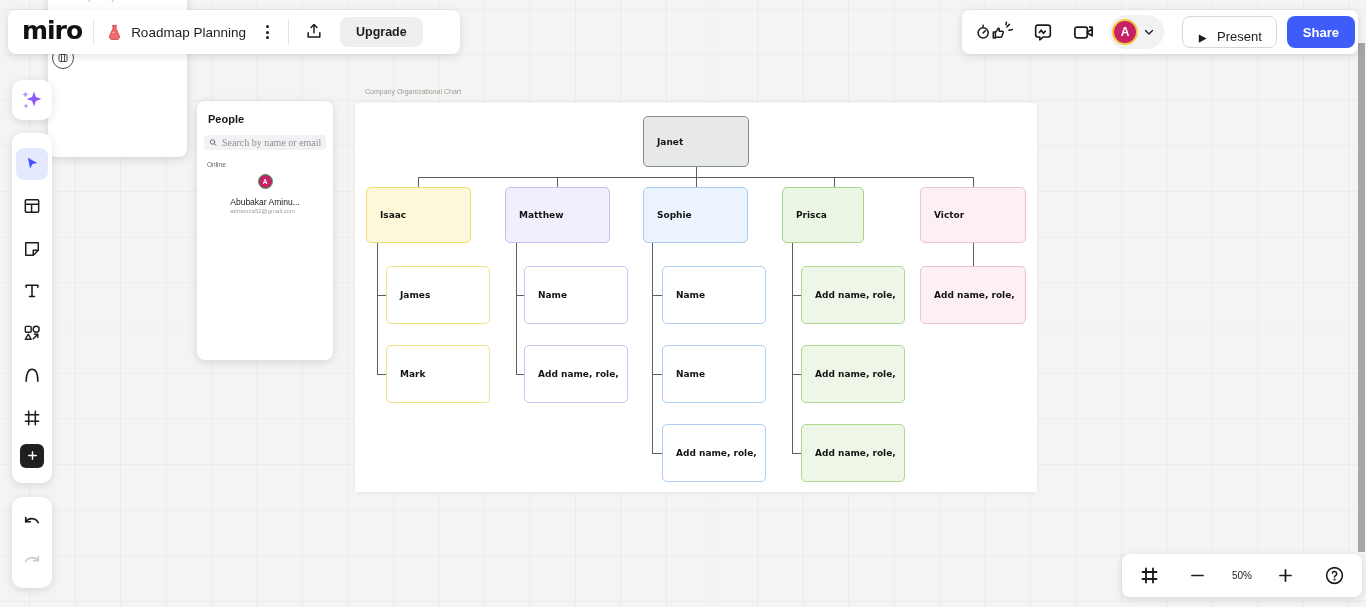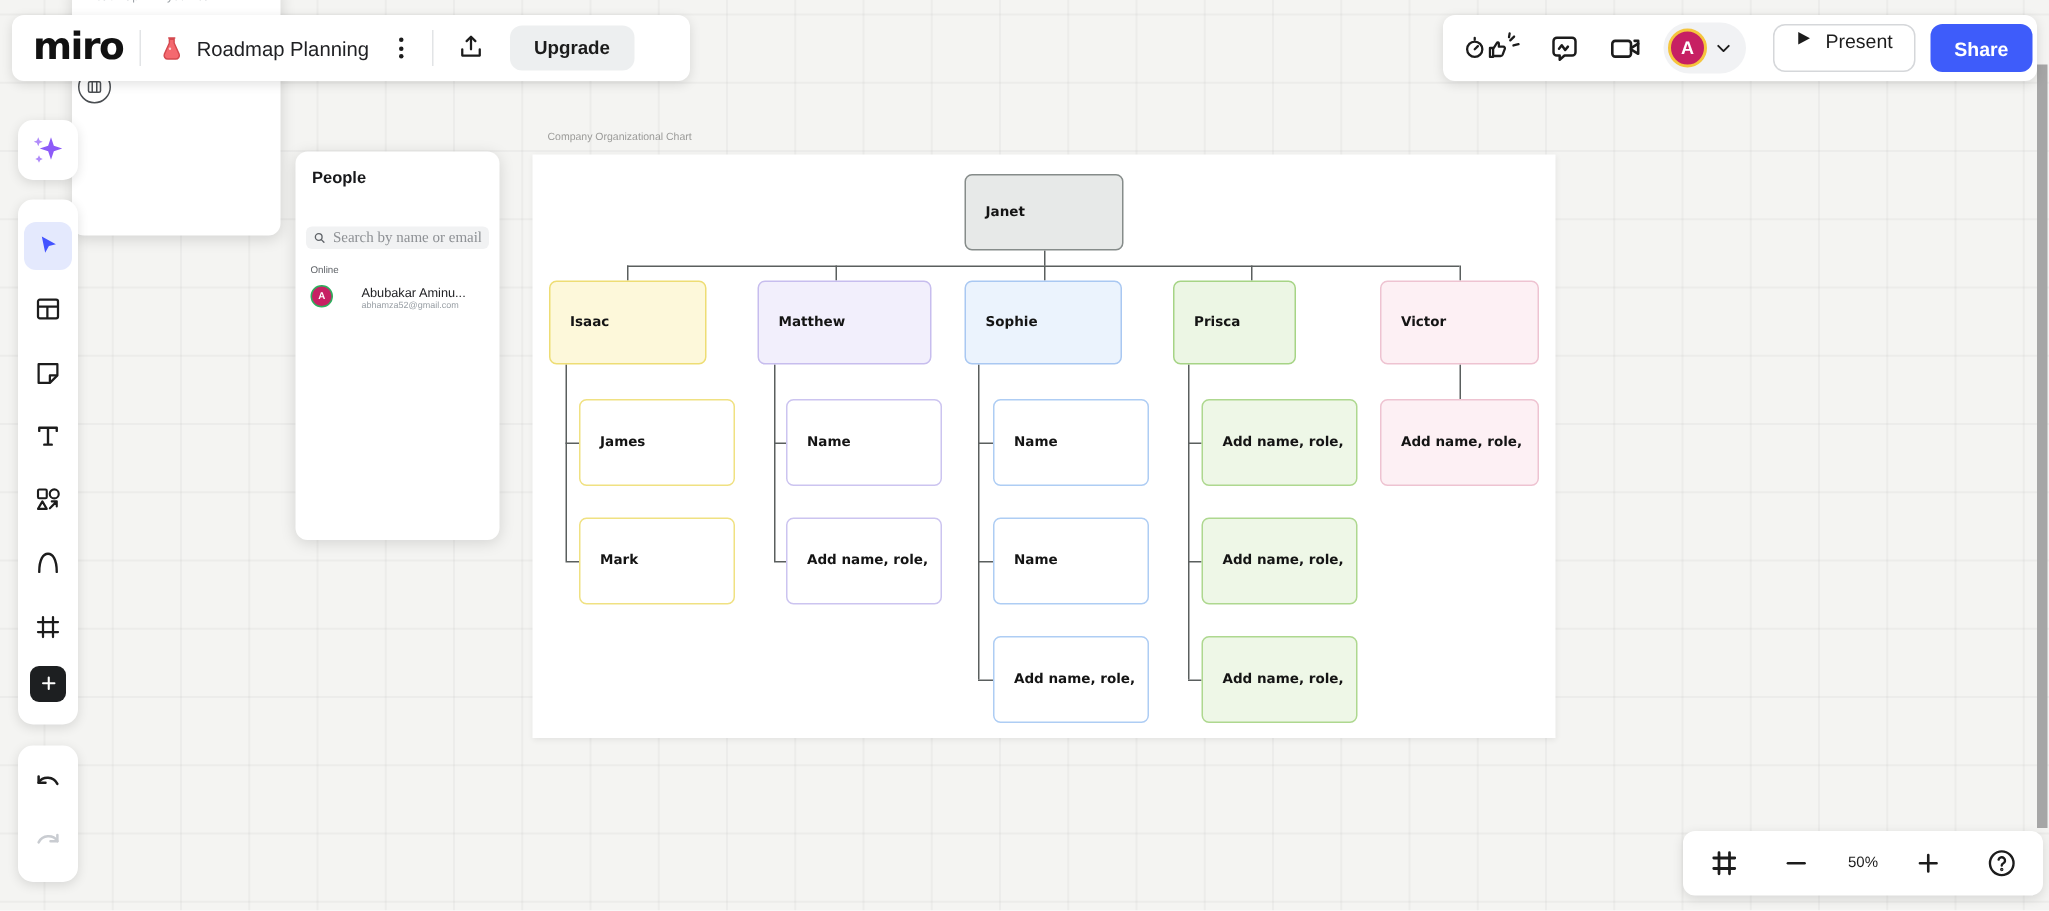--- a/index.html
+++ b/index.html
@@ -21,45 +21,45 @@
   .board-title { font-size:13.5px; color:#202124; margin:0 12px 0 7px; white-space:nowrap; }
   .kebab { display:flex; flex-direction:column; gap:2.5px; padding:6px 8px; cursor:pointer; }
   .kebab i { width:3px; height:3px; border-radius:50%; background:#1c1c1c; display:block; }
   .upgrade-btn { margin-left:12px; background:#edeff0; border:none; border-radius:8px; height:30px; padding:0 16px; font-family:inherit; font-size:12.5px; font-weight:700; color:#1c1c1c; cursor:pointer; }
   .icon-btn { display:flex; align-items:center; justify-content:center; background:none; border:none; cursor:pointer; padding:4px; }
 
   
   .header-right { left:962px; top:10px; width:396px; height:44px; display:flex; align-items:center; padding:0 8px 0 10px; gap:10px; z-index:30; }
   .avatar-pill { display:flex; align-items:center; gap:4px; background:#f1f2f4; border-radius:17px; height:34px; padding:0 8px 0 3px; cursor:pointer; }
   .avatar { width:26px; height:26px; border-radius:50%; background:#c72063; border:2.5px solid #f5c53d; color:#fff; font-size:12px; font-weight:700; display:flex; align-items:center; justify-content:center; }
-  .present-btn { display:flex; align-items:flex-start; gap:9px; height:32px; padding:3px 14px; background:#fff; border:1px solid #d5d7da; border-radius:8px; font-family:inherit; font-size:13px; color:#1c1c1c; cursor:pointer; margin-left:8px; }
+  .present-btn { display:flex; align-items:flex-end; gap:9px; height:32px; padding:3px 14px; background:#fff; border:1px solid #d5d7da; border-radius:8px; font-family:inherit; font-size:13px; color:#1c1c1c; cursor:pointer; margin-left:8px; }
   .share-btn { height:32px; padding:0 16px; background:#3e5cfa; color:#fff; border:none; border-radius:8px; font-family:inherit; font-size:13px; font-weight:600; cursor:pointer; }
 
   
   .hint-card { left:48px; top:-10px; width:139px; height:167px; border-radius:8px; box-shadow:0 2px 10px rgba(0,0,0,0.14); overflow:hidden; z-index:5; }
   .hint-top { position:absolute; top:3px; left:10px; font-size:8px; color:#9aa0a5; white-space:nowrap; }
   .hint-icon { position:absolute; top:57px; left:4px; width:22px; height:22px; border:1.2px solid #4a4e52; border-radius:50%; display:flex; align-items:center; justify-content:center; }
   .hint-body { position:absolute; top:94px; left:3px; width:133px; font-size:8.5px; line-height:11.6px; color:#a9acb0; }
 
   
   .ai-panel { left:12px; top:80px; width:40px; height:40px; border-radius:10px; display:flex; align-items:center; justify-content:center; z-index:40; }
   .tools { left:12px; top:133px; width:40px; height:350px; border-radius:10px; display:flex; flex-direction:column; align-items:center; justify-content:space-evenly; padding:5px 0; z-index:40; }
   .tool { width:32px; height:32px; border-radius:8px; display:flex; align-items:center; justify-content:center; cursor:pointer; background:none; border:none; }
   .tool.selected { background:#e4e9fd; }
   .tool.dark-btn { width:24px; height:24px; background:#1d1f21; border-radius:6px; }
   .undo-panel { left:12px; top:497px; width:40px; height:91px; border-radius:10px; display:flex; flex-direction:column; align-items:center; justify-content:space-evenly; z-index:40; }
 
   
   .people { left:197px; top:101px; width:136px; height:259px; border-radius:8px; box-shadow:0 2px 10px rgba(0,0,0,0.13); z-index:20; padding:11px 7px; }
-  .people-title { font-size:11px; font-weight:700; color:#17181a; margin:1px 0 26px 4px; }
+  .people-title { font-size:11px; font-weight:700; color:#17181a; margin:1px 0 10px 4px; }
   .search-box { display:flex; align-items:center; gap:5px; background:#f1f2f3; border-radius:4px; height:15px; padding:0 5px; margin-bottom:11px; }
   .search-box input { border:none; background:transparent; outline:none; font-family:Liberation Serif, serif; font-size:10px; color:#3c4043; width:100%; }
   .search-box input::placeholder { color:#8d9094; }
   .online-label { font-size:6.5px; color:#5f6368; margin:0 0 4px 3px; }
-  .user-row { display:flex; align-items:flex-start; gap:19px; padding:2px 3px; cursor:pointer; }
+  .user-row { display:flex; align-items:center; gap:8px; padding:2px 3px; cursor:pointer;flex-direction:column; }
   .user-avatar { width:15px; height:15px; border-radius:50%; background:#c72063; border:1.6px solid #2fae5d; color:#fff; font-size:6.5px; font-weight:700; display:flex; align-items:center; justify-content:center; flex:none; }
   .user-name { font-size:8.5px; color:#202124; line-height:10px; }
   .user-email { font-size:6px; color:#9aa0a6; line-height:8px; }
 
   
   .frame-label { position:absolute; left:365px; top:88px; font-size:7px; color:#9b9b99; cursor:pointer; z-index:1; }
   .frame { position:absolute; left:355px; top:103px; width:682px; height:389px; background:#fff; box-shadow:0 1px 4px rgba(0,0,0,0.07); z-index:1; }
   .node { position:absolute; border:1px solid; border-radius:5px; display:flex; align-items:center; padding-left:13px; font-family:"DejaVu Sans", sans-serif; font-weight:700; font-size:9px; color:#141414; cursor:pointer; }
   .t-gray  { background:#e7e9e8; border-color:#868c8a; }
   .t-yellow{ background:#fdf8da; border-color:#eedd74; }
@@ -125,21 +125,21 @@
     <div class="cl" style="left:437px;top:140px;width:1px;height:210px;"></div>
     <div class="cl" style="left:437px;top:192px;width:9px;height:1px;"></div>
     <div class="cl" style="left:437px;top:271px;width:9px;height:1px;"></div>
     <div class="cl" style="left:437px;top:350px;width:9px;height:1px;"></div>
 
     <div class="cl" style="left:618px;top:140px;width:1px;height:23px;"></div>
 
     <div class="node t-gray" style="left:288px;top:13px;width:106px;height:51px;text-align:center;">Janet</div>
 
     <div class="node t-yellow" style="left:11px;top:84px;width:105px;height:56px;">Isaac</div>
-    <div class="node t-purple" style="left:150px;top:84px;width:116px;height:56px;">Matthew</div>
+    <div class="node t-purple" style="left:150px;top:84px;width:105px;height:56px;">Matthew</div>
     <div class="node t-blue" style="left:288px;top:84px;width:105px;height:56px;">Sophie</div>
     <div class="node t-green" style="left:427px;top:84px;width:82px;height:56px;">Prisca</div>
     <div class="node t-pink" style="left:565px;top:84px;width:106px;height:56px;">Victor</div>
 
     <div class="node t-yellow-w" style="left:31px;top:163px;width:104px;height:58px;">James</div>
     <div class="node t-yellow-w" style="left:31px;top:242px;width:104px;height:58px;">Mark</div>
 
     <div class="node t-purple-w" style="left:169px;top:163px;width:104px;height:58px;">Name</div>
     <div class="node t-purple-w" style="left:169px;top:242px;width:104px;height:58px;">Add name, role,</div>
 

